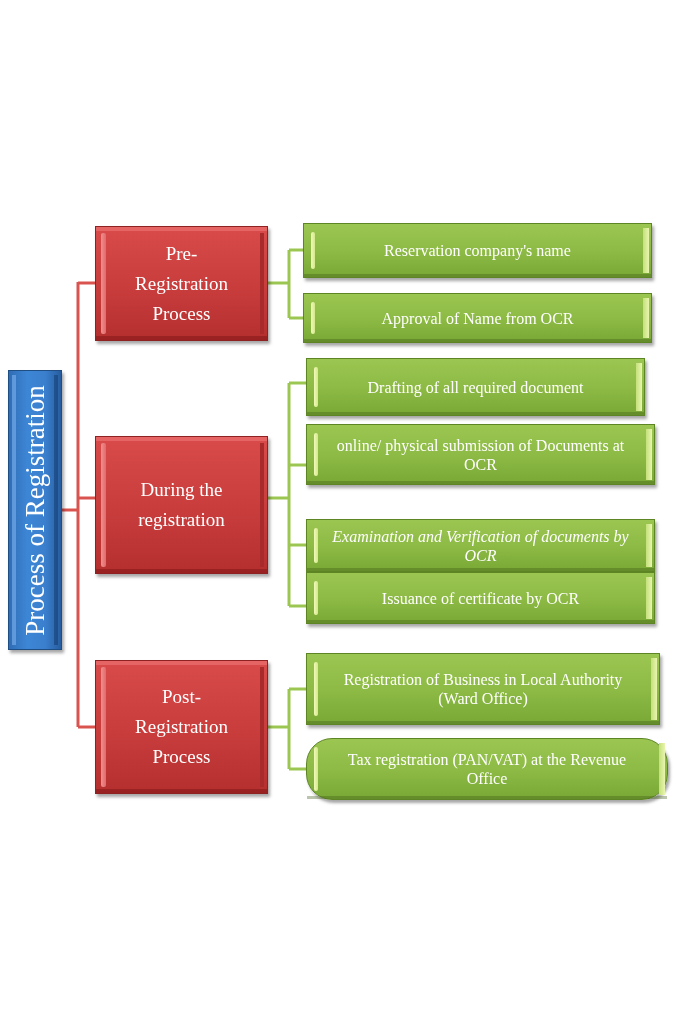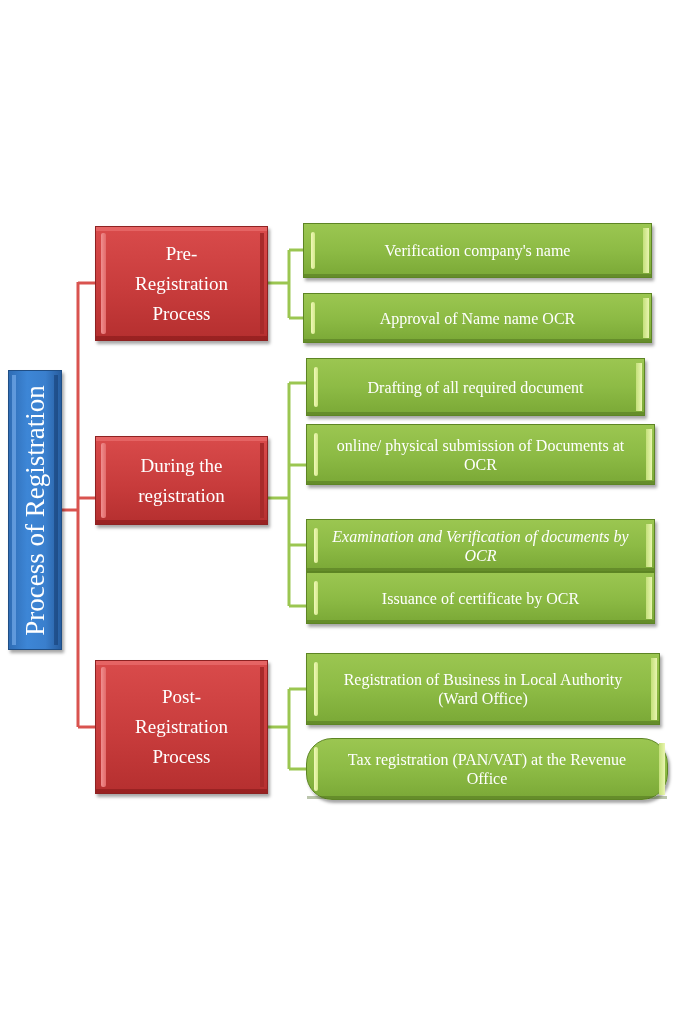--- a/index.html
+++ b/index.html
@@ -70,21 +70,21 @@
     <span class="bevel-b"></span>
     <span class="bevel-l"></span>
     <span class="bevel-r"></span>
   <div class="label">
     <div>Pre-</div>
     <div>Registration</div>
     <div>Process</div>
   </div>
 </div>
 
-<div class="box red" style="left:95px; top:436px; width:173px; height:89px;">
+<div class="box red" style="left:95px; top:436px; width:173px; height:138px;">
   <span class="bevel-t"></span>
     <span class="bevel-b"></span>
     <span class="bevel-l"></span>
     <span class="bevel-r"></span>
   <div class="label">
     <div>During the</div>
     <div>registration</div>
   </div>
 </div>
 
@@ -98,29 +98,29 @@
     <div>Registration</div>
     <div>Process</div>
   </div>
 </div>
 
 <div class="box green" style="left:303px; top:223px; width:349px; height:55px;">
   <span class="bevel-l"></span>
     <span class="bevel-r"></span>
     <span class="bevel-b"></span>
   <div class="label">
-      <div>Verification company's name</div>
+      <div>Reservation company's name</div>
     </div>
 </div>
 <div class="box green" style="left:303px; top:293px; width:349px; height:50px;">
   <span class="bevel-l"></span>
     <span class="bevel-r"></span>
     <span class="bevel-b"></span>
   <div class="label">
-      <div>Approval  of Name name OCR</div>
+      <div>Approval  of Name from OCR</div>
     </div>
 </div>
 
 <div class="box green" style="left:306px; top:358px; width:339px; height:58px;">
   <span class="bevel-l"></span>
     <span class="bevel-r"></span>
     <span class="bevel-b"></span>
   <div class="label">
       <div>Drafting of all required document</div>
     </div>

